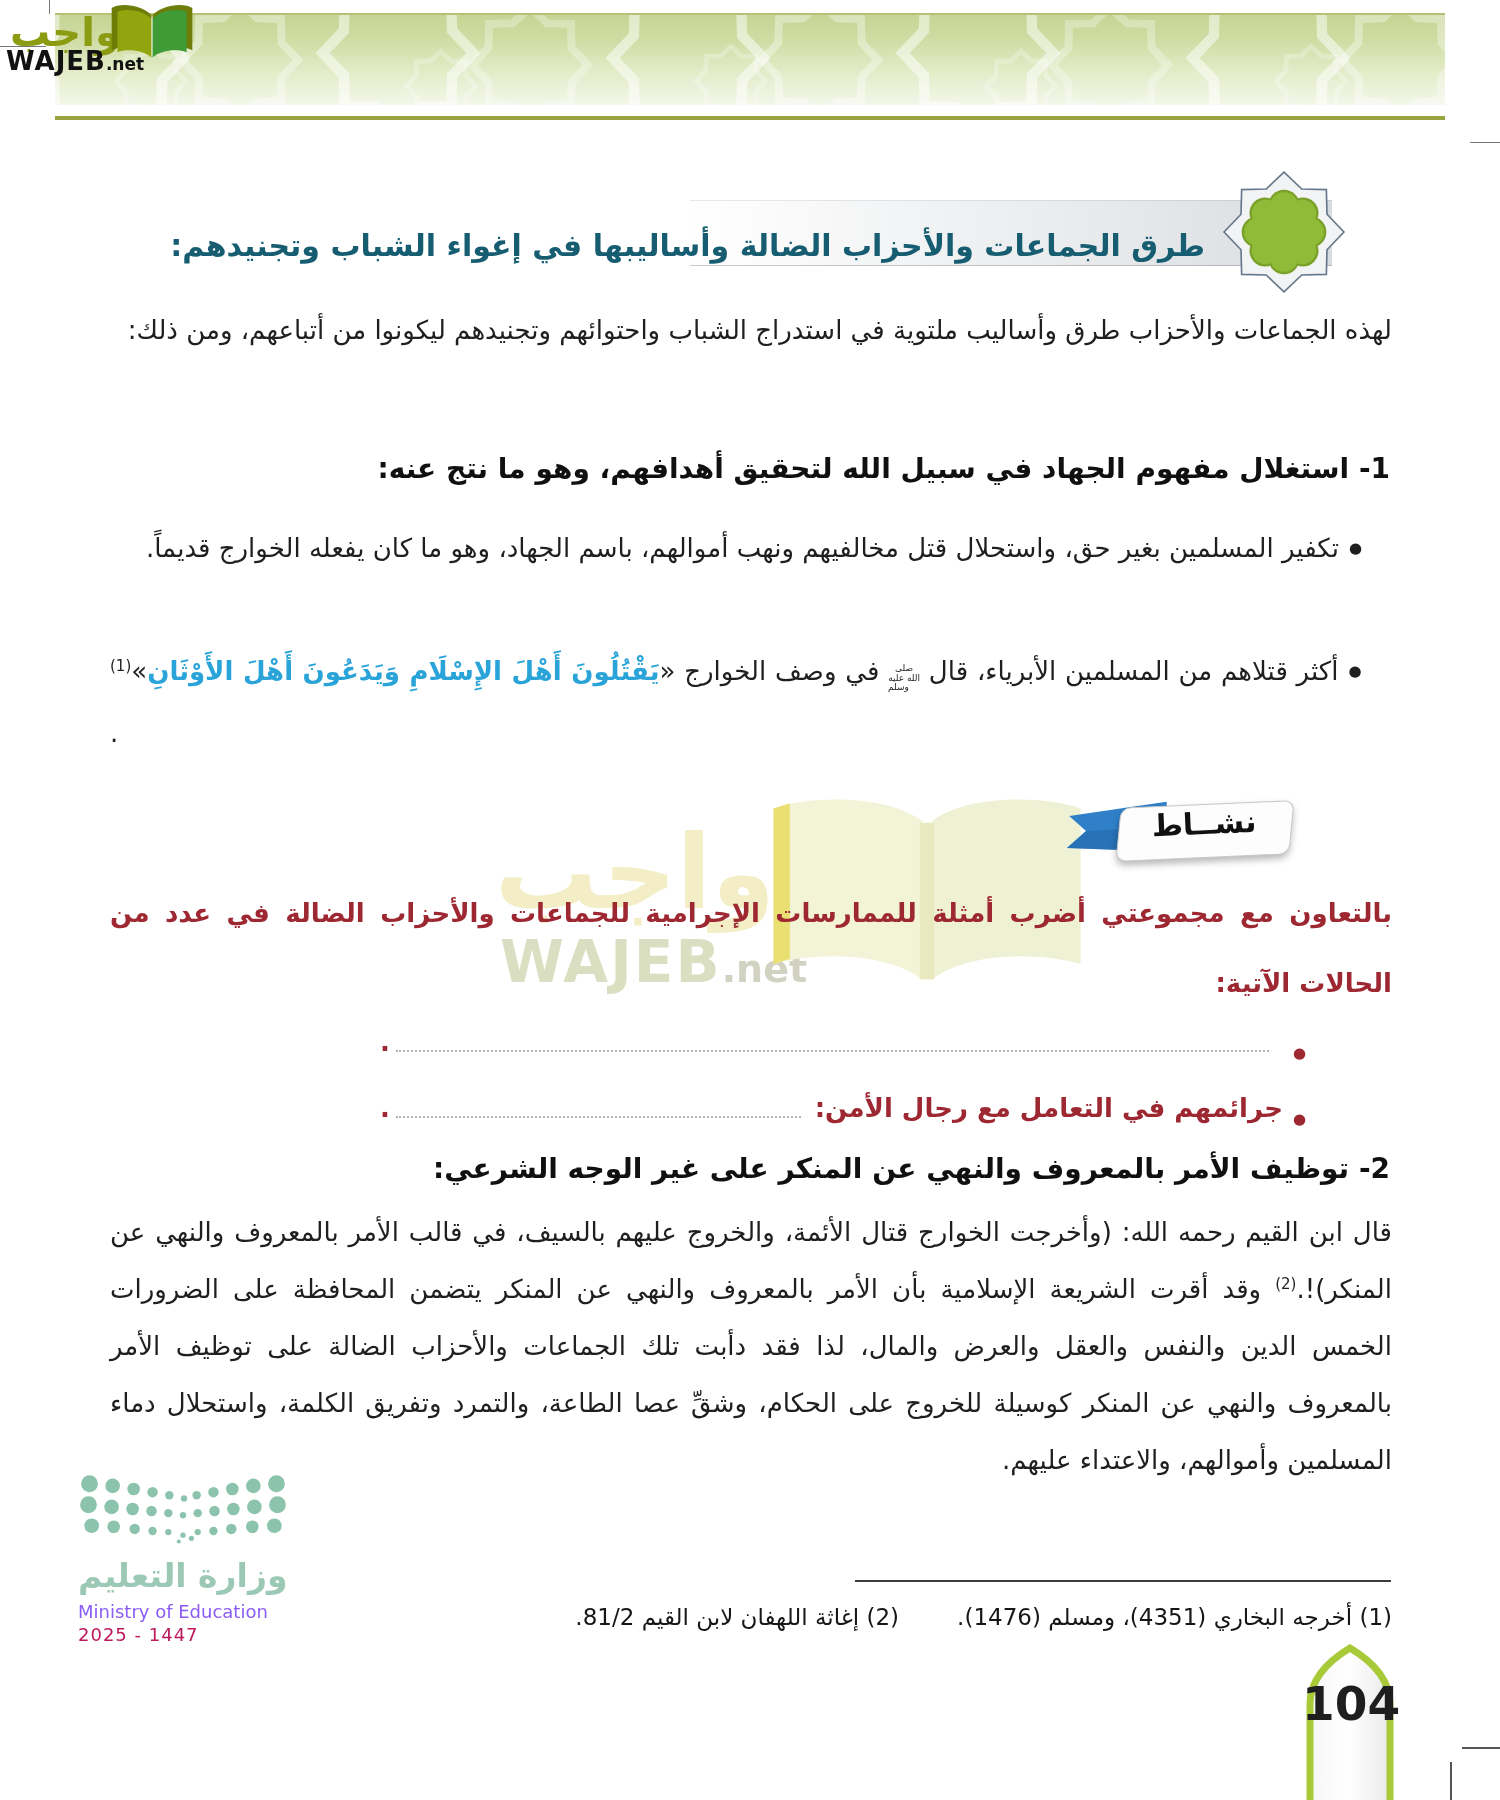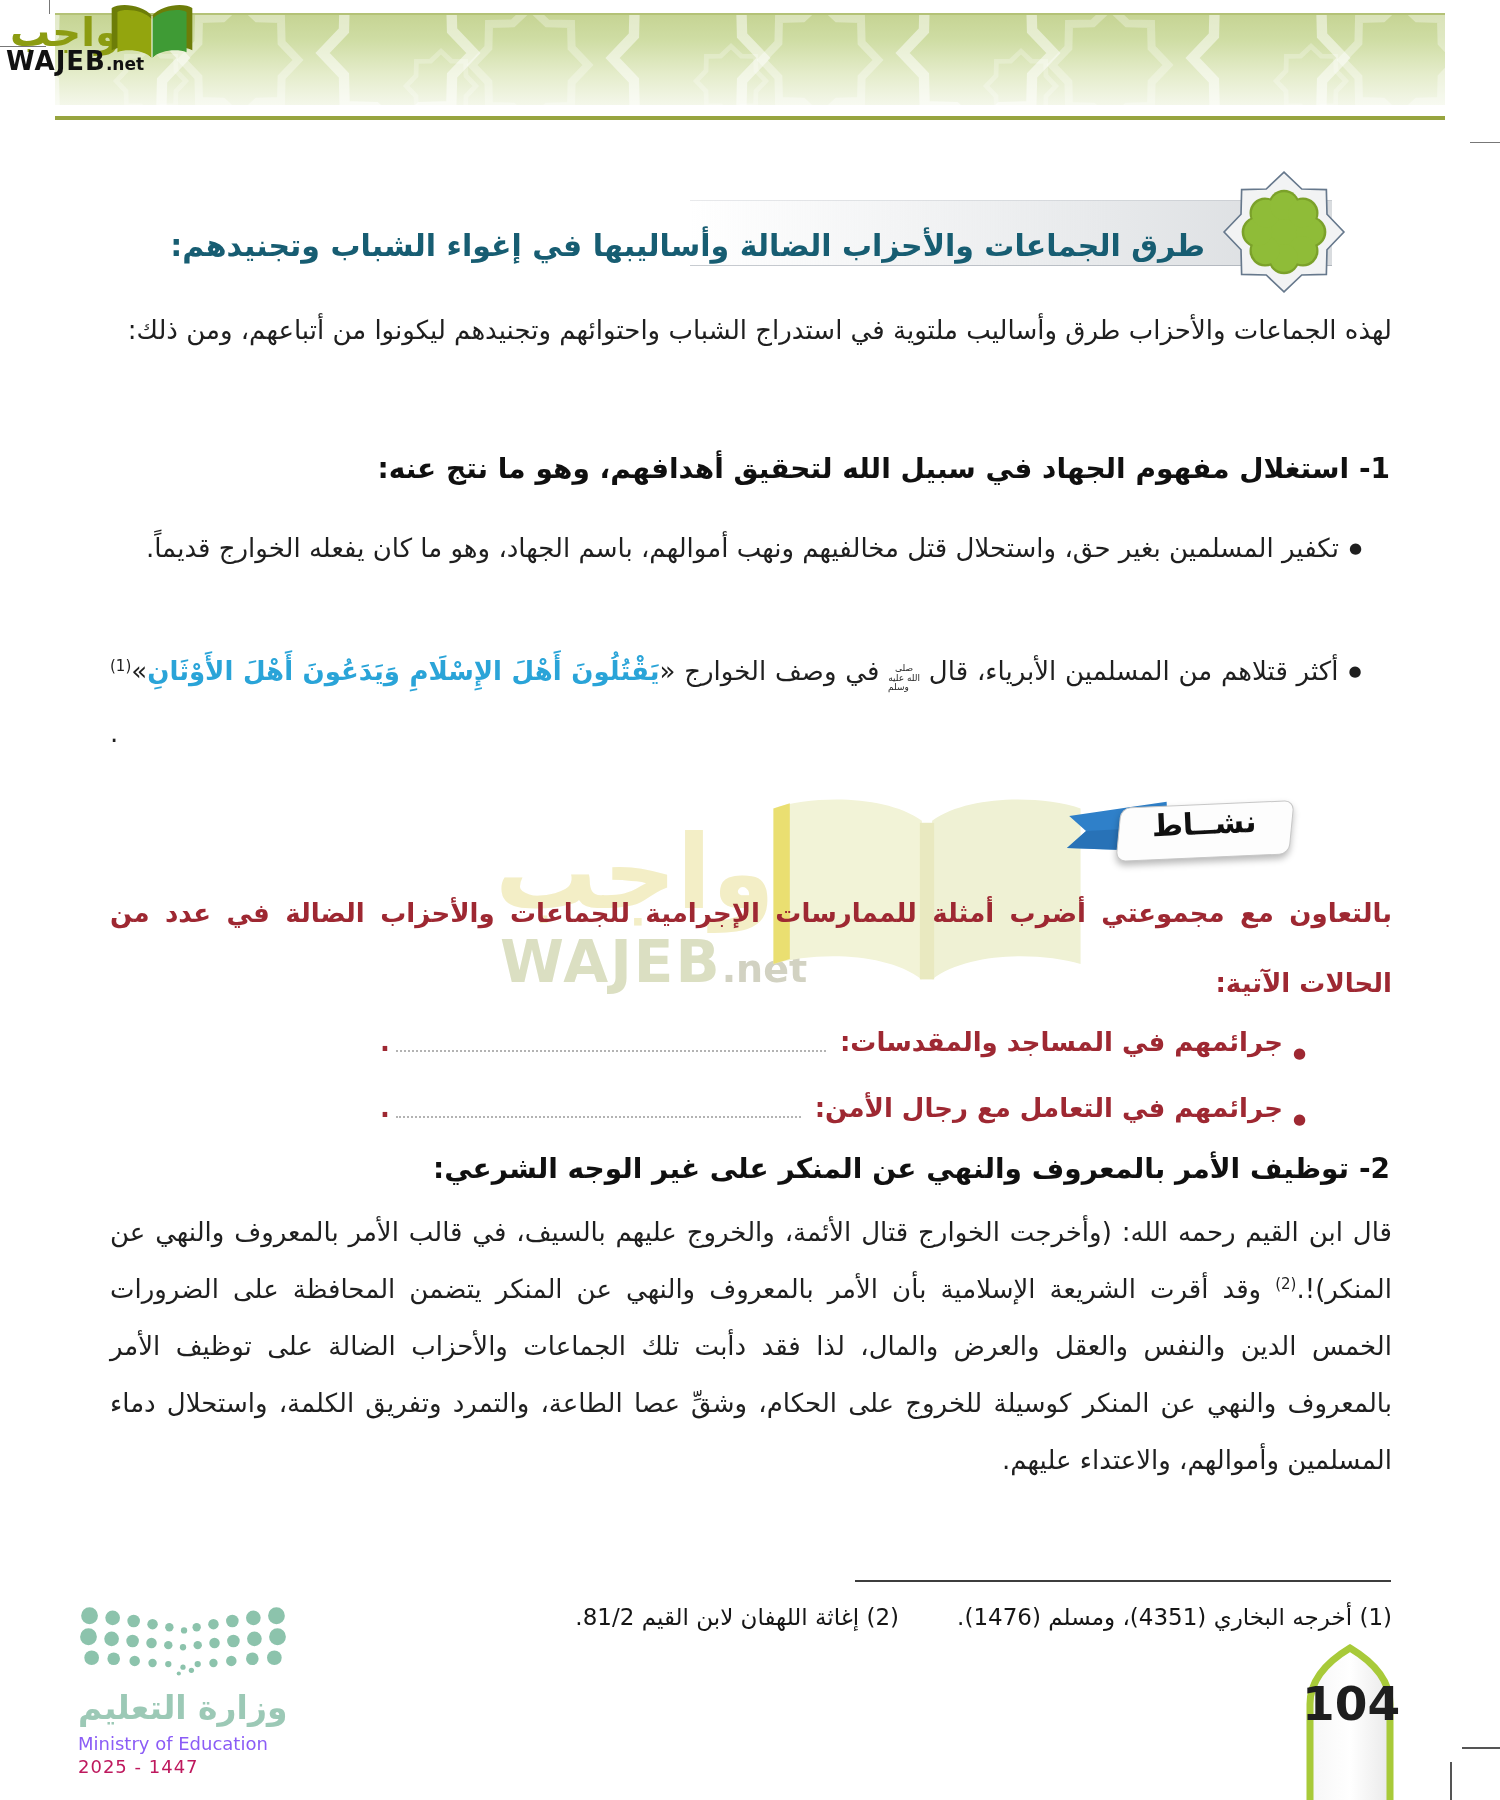--- a/index.html
+++ b/index.html
@@ -75,21 +75,21 @@
 
   
   .wm{position:absolute;z-index:0;}
   .wm-ar{left:495px;top:822px;font-size:102px;font-weight:bold;color:#f3eec6;line-height:1;}
   .wm-en{left:500px;top:928px;direction:ltr;color:#dbdfc2;font-weight:bold;white-space:nowrap;}
   .wm-en .big{font-size:58px;letter-spacing:2px;}
   .wm-en .small{font-size:38px;color:#d2d2c2;}
   .wm-book{left:752px;top:790px;}
 
   
-  .moe{position:absolute;left:78px;top:1604px;width:230px;direction:ltr;text-align:left;}
+  .moe{position:absolute;left:78px;top:1472px;width:230px;direction:ltr;text-align:left;}
   .moe-ar{margin-top:4px;font-size:33px;font-weight:bold;color:#9cc9b6;direction:rtl;text-align:left;}
   .moe-en{font-size:18px;color:#8b5cf6;margin-top:6px;}
   .moe-years{font-size:18px;color:#be185d;margin-top:2px;letter-spacing:1px;}
 
   
   .page-badge{position:absolute;left:1302px;top:1642px;width:96px;height:158px;}
   .page-num{position:absolute;left:1302px;top:1676px;width:96px;text-align:center;
       font-size:47px;font-weight:bold;color:#1e1e1e;direction:ltr;z-index:2;}
 </style>
 </head>
@@ -197,21 +197,20 @@
     <polygon points="126,6 28,15 44,31 24,47 126,56" fill="#2f80c9"></polygon>
     <polygon points="126,31 44,31 24,47 126,56" fill="#2266a8" opacity="0.55"></polygon>
   </svg>
   <div class="activity-pill"></div>
   <div class="activity-label">نشــاط</div>
 
   <div class="para activity-prompt">بالتعاون مع مجموعتي أضرب أمثلة للممارسات الإجرامية للجماعات والأحزاب الضالة في عدد من الحالات الآتية:</div>
 
   <div class="activity-item ai1">
     <span class="dot">●</span>
-    <span class="label">جرائمهم في المساجد والمقدسات:</span>
     <span class="leader"></span>
     <span class="end">.</span>
   </div>
   <div class="activity-item ai2">
     <span class="dot">●</span>
     <span class="label">جرائمهم في التعامل مع رجال الأمن:</span>
     <span class="leader"></span>
     <span class="end">.</span>
   </div>
 

